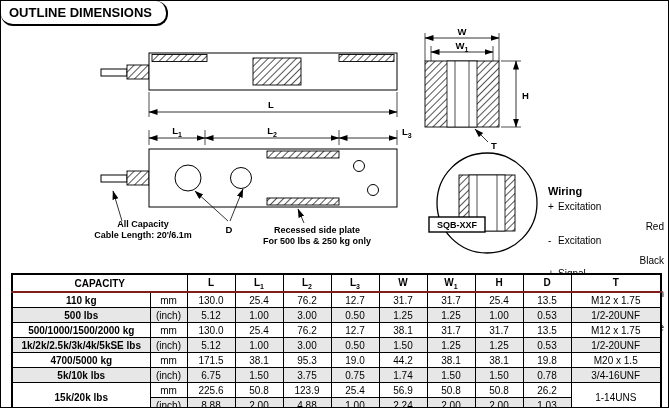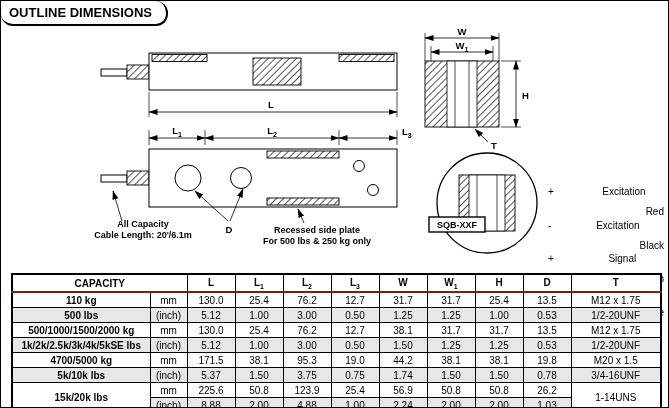--- a/index.html
+++ b/index.html
@@ -11,21 +11,21 @@
   .dimlbl{font-size:9.5px;font-weight:700;}
   .note{font-size:9px;font-weight:700;}
   .dim{stroke:#000;stroke-width:0.8;fill:none;}
   .ext{stroke:#000;stroke-width:0.7;fill:none;}
   .shape{fill:#fff;stroke:#000;stroke-width:1;}
   .hatched{fill:url(#hatch);stroke:#000;stroke-width:0.9;}
   .wiring{position:absolute;left:547px;top:184px;width:116px;font-size:10px;z-index:2;}
   .wiring .wtitle{font-weight:700;font-size:11px;margin-bottom:3px;}
   .wrow{display:flex;line-height:13.5px;}
   .wsign{width:10px;}
-  .wlabel{flex:1;text-align:right;}
+  .wlabel{flex:1;}
   .wcolor{text-align:right;margin-top:20px;}
   .dim-table{position:absolute;left:10px;top:272px;width:649px;border-collapse:collapse;table-layout:fixed;
              font-size:10px;border:2px solid #000;z-index:2;background:#fff;}
   .dim-table th,.dim-table td{border:1px solid #000;text-align:center;vertical-align:middle;padding:0;
              height:14px;overflow:hidden;white-space:nowrap;}
   .dim-table th{height:16px;font-weight:700;border-bottom:2px solid #7f1d1d;}
   .dim-table sub{font-size:7px;}
   .dim-table tr.shade td{background:#e7e7e7;}
   .capcol{font-weight:700;}
 </style>
@@ -135,20 +135,21 @@
       <rect x="458" y="150" width="56" height="56" class="hatched"></rect>
       <rect x="468" y="150" width="36" height="56" fill="#fff" stroke="#000" stroke-width="0.8"></rect>
       <line class="ext" x1="476" y1="150" x2="476" y2="206"></line>
       <line class="ext" x1="496" y1="150" x2="496" y2="206"></line>
       <rect x="428" y="192" width="56" height="15" fill="#fff" stroke="#000" stroke-width="1.4"></rect>
       <text x="456" y="203" text-anchor="middle" font-size="9" font-weight="bold">SQB-XXF</text>
     </g>
   </svg>
 
   <div class="wiring">
+    <div class="wtitle">Wiring</div>
     <div class="wrow">
       <span class="wsign">+</span>
       <span class="wlabel">Excitation</span>
       <span class="wcolor">Red</span>
     </div>
     <div class="wrow">
       <span class="wsign">-</span>
       <span class="wlabel">Excitation</span>
       <span class="wcolor">Black</span>
     </div>
@@ -245,21 +246,21 @@
       <td>19.0</td>
       <td>44.2</td>
       <td>38.1</td>
       <td>38.1</td>
       <td>19.8</td>
       <td>M20 x 1.5</td>
     </tr>
     <tr class="shade">
       <td class="capcol">5k/10k lbs</td>
       <td>(inch)</td>
-      <td>5.37</td>
+      <td>6.75</td>
       <td>1.50</td>
       <td>3.75</td>
       <td>0.75</td>
       <td>1.74</td>
       <td>1.50</td>
       <td>1.50</td>
       <td>0.78</td>
       <td>3/4-16UNF</td>
     </tr>
     <tr>

